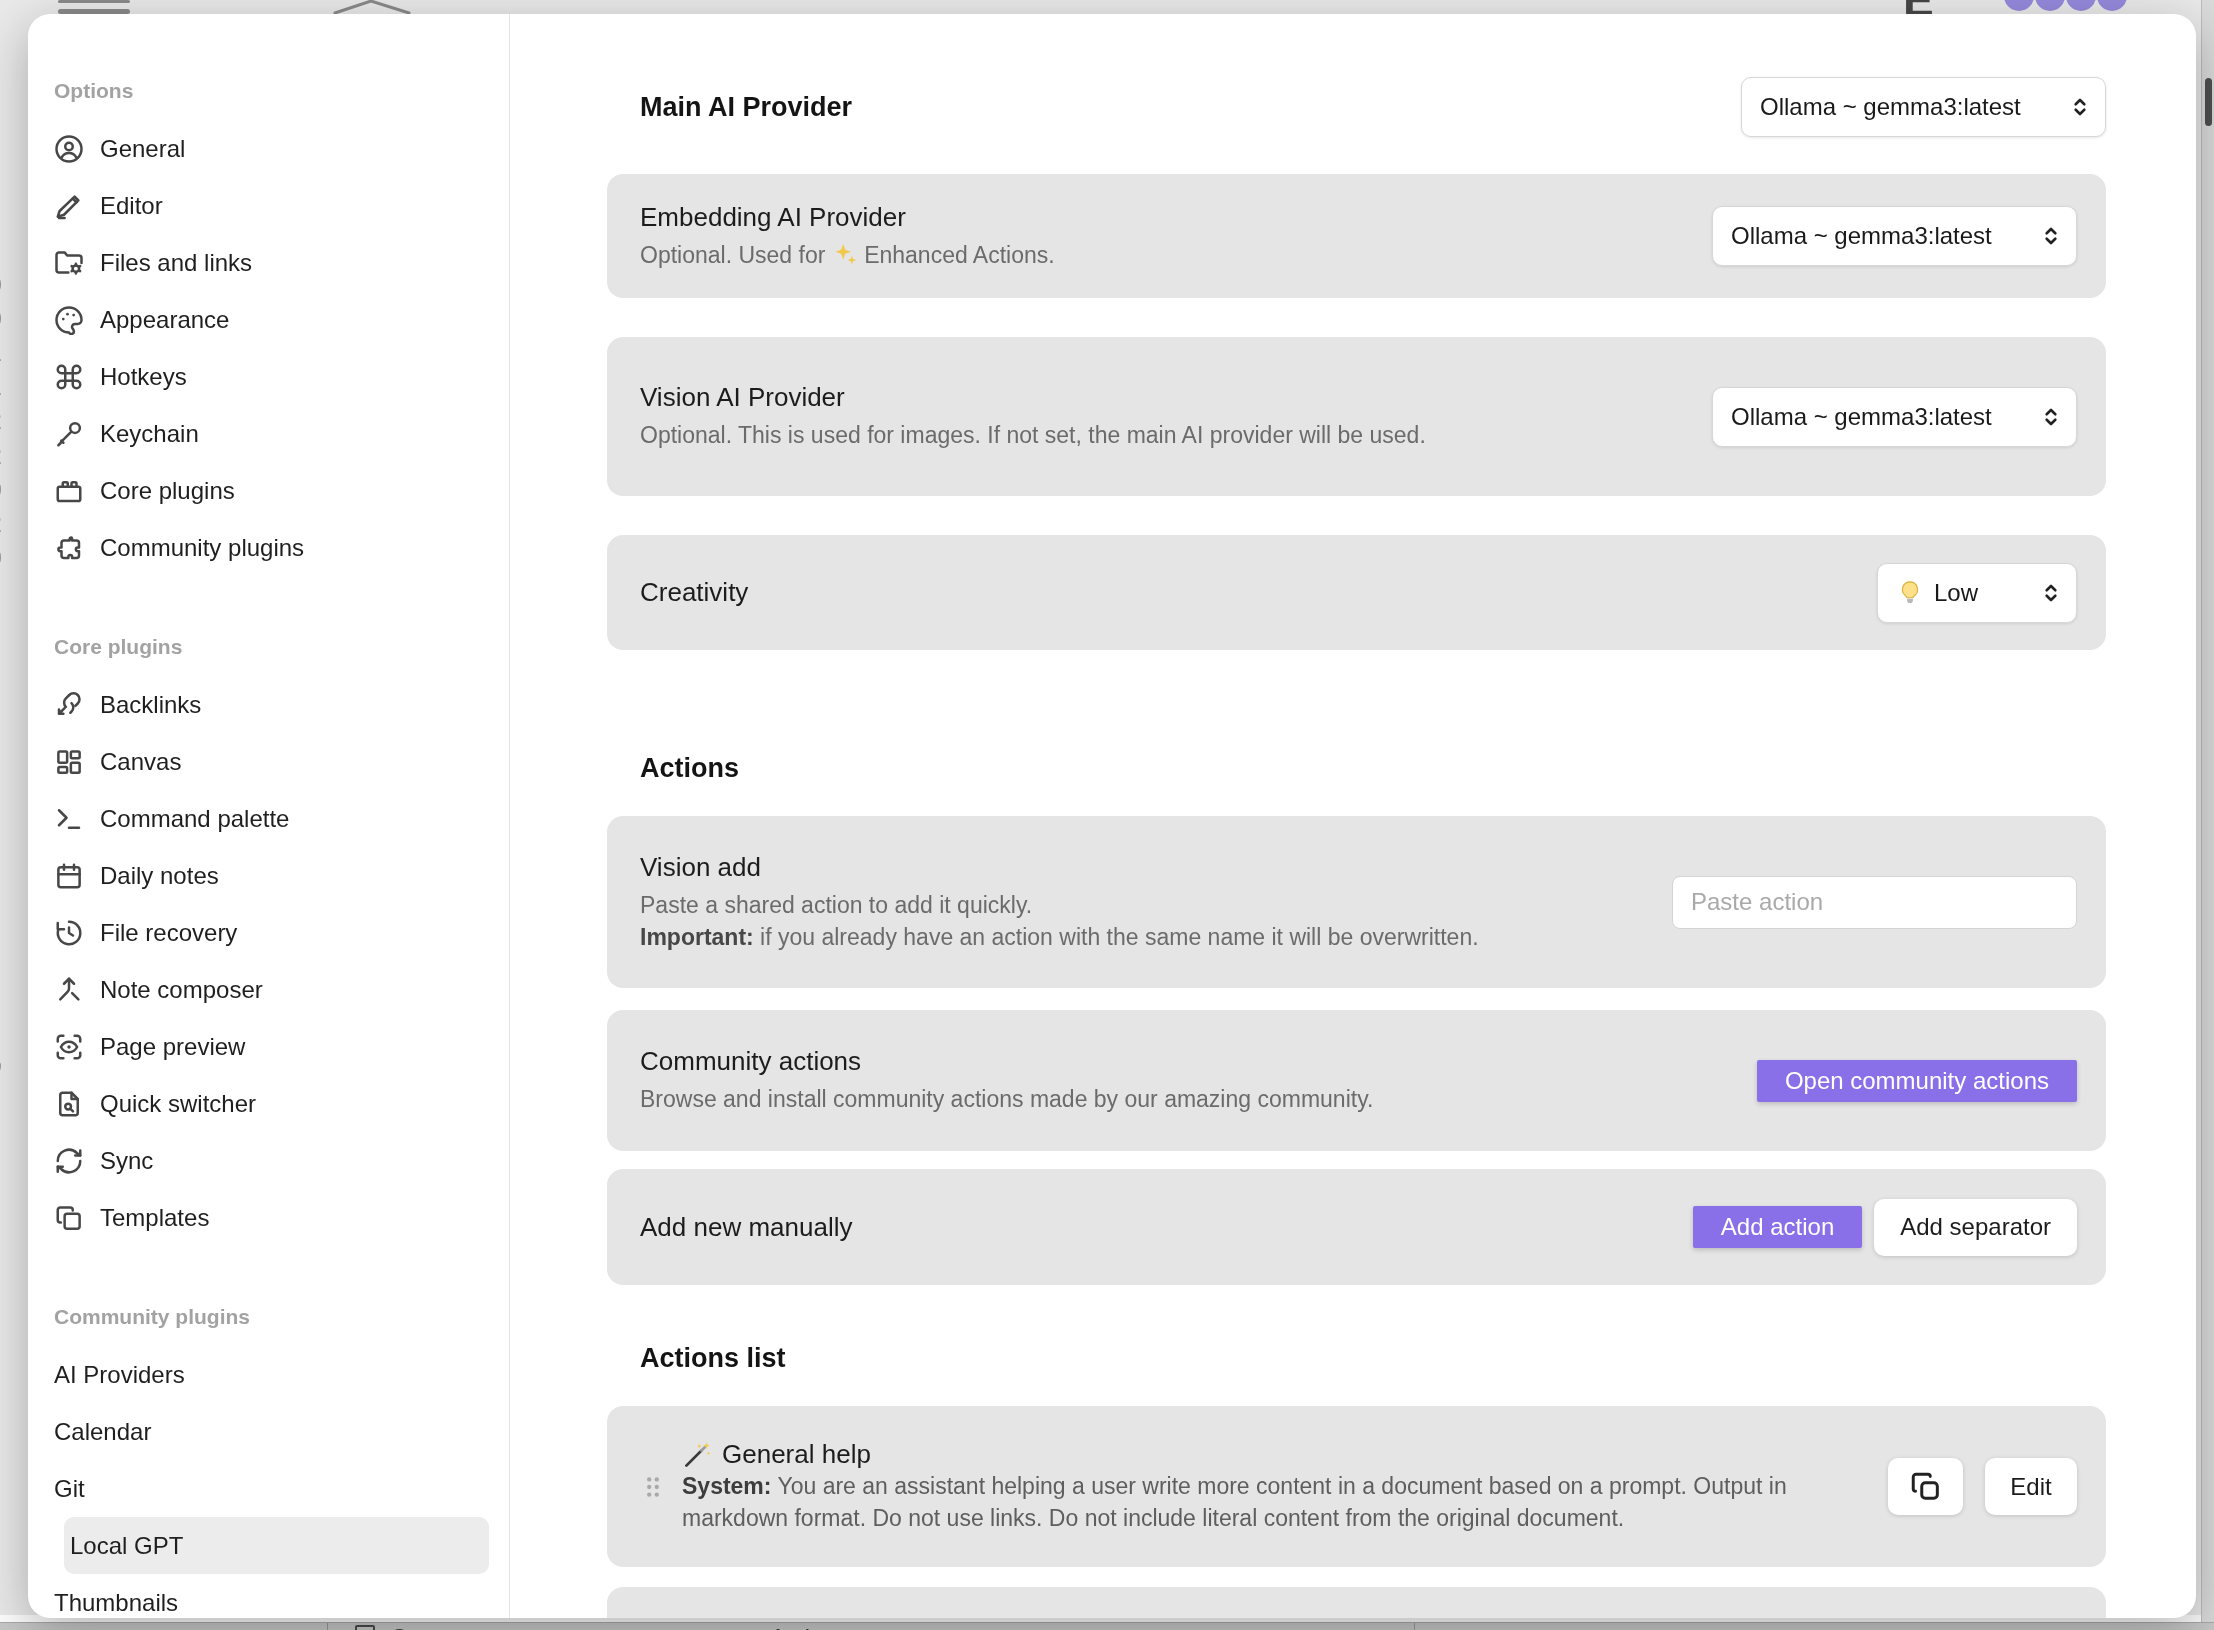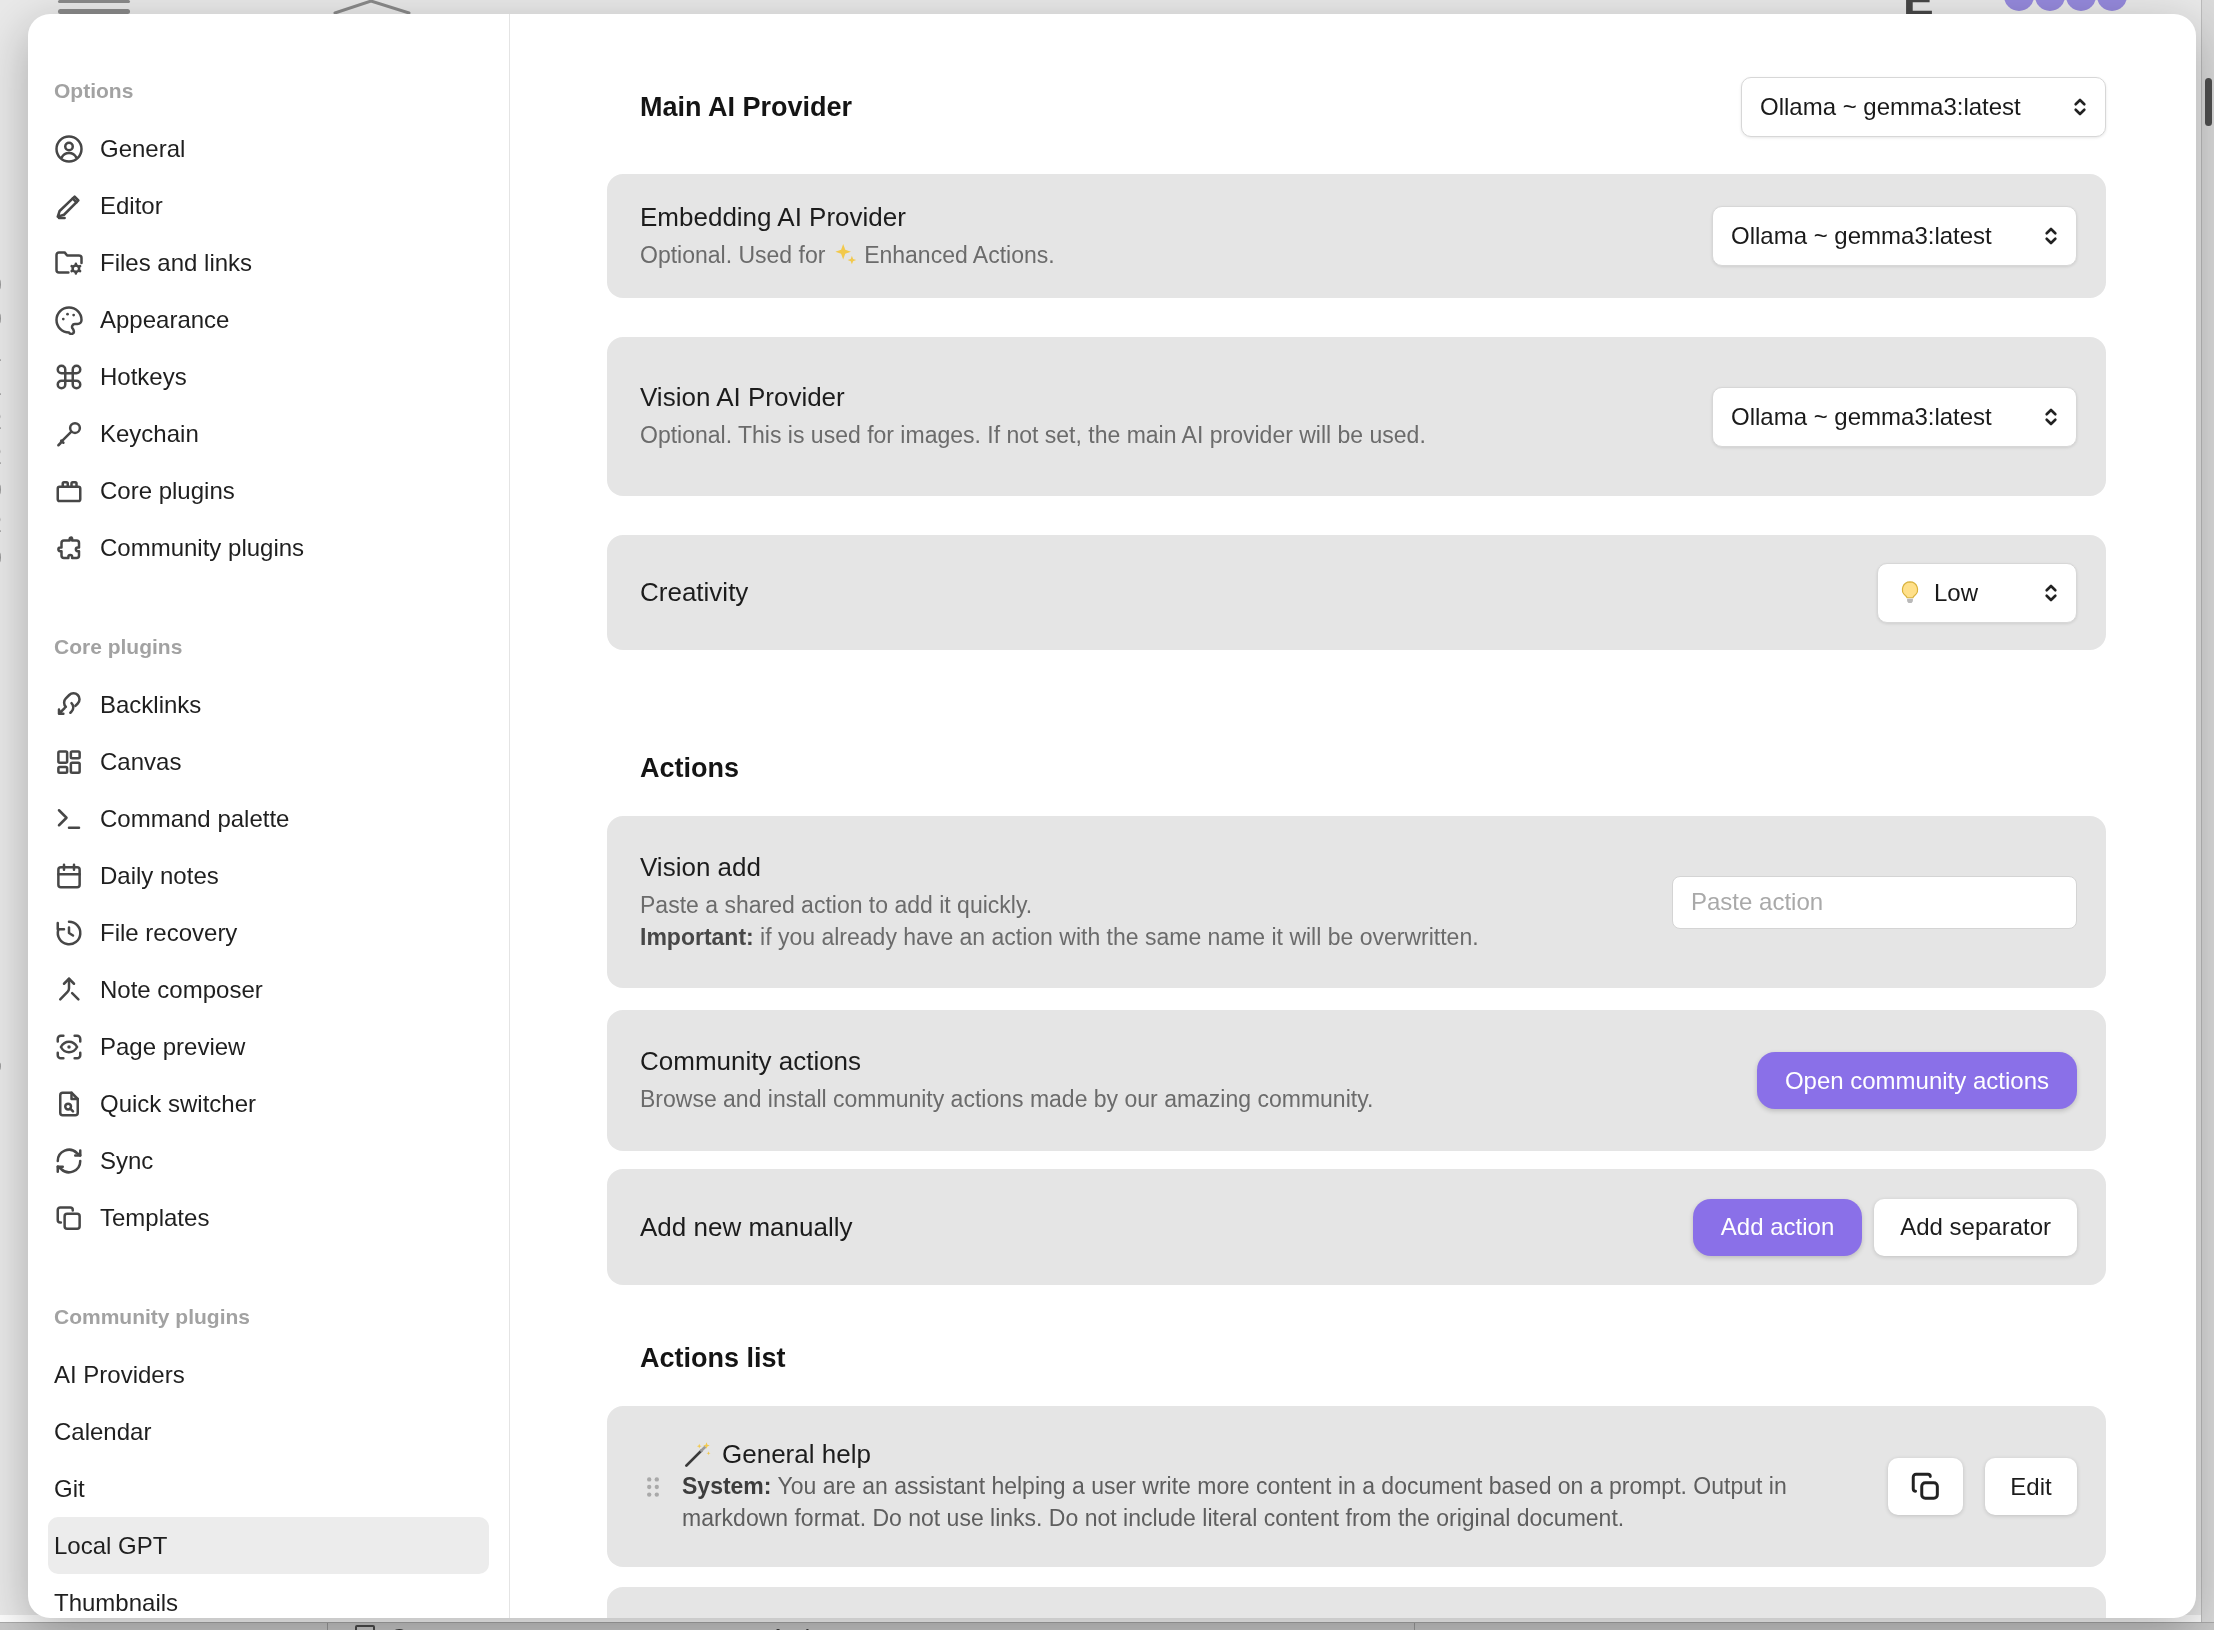--- a/index.html
+++ b/index.html
@@ -24,21 +24,21 @@
   .modal{position:absolute;left:28px;top:14px;width:2168px;height:1604px;background:#ffffff;
     border-radius:22px;box-shadow:0 14px 50px rgba(0,0,0,.28);display:flex;overflow:hidden;z-index:5;}
 
   
   .sidebar{flex:0 0 482px;width:482px;border-right:1px solid #e4e4e4;padding:62px 20px 0 20px;
     box-sizing:border-box;overflow:hidden;}
   .side-header{font-size:21px;font-weight:bold;color:#a2a2a2;margin:0 0 14px 6px;height:30px;line-height:30px;}
   .side-header.gap{margin-top:56px;}
   .side-item{display:flex;align-items:center;height:57px;border-radius:10px;padding-left:6px;
     color:#1f1f1f;font-size:24px;cursor:default;}
-  .side-item.active{background:#ececec;}
+  .side-item.active{background:#ececec;margin-left:16px;}
   .side-item .ic{width:30px;height:30px;margin-right:16px;color:#474747;flex:0 0 30px;display:flex;align-items:center;}
   .side-item .ic svg{width:30px;height:30px;}
 
   
   .content{flex:1;padding:63px 90px 0 97px;box-sizing:border-box;overflow:hidden;}
   .h-main{font-size:27px;font-weight:bold;color:#141414;}
   .row1{display:flex;justify-content:space-between;align-items:center;height:60px;}
   .row1 .h-main{margin-left:33px;}
   .sec-head{margin-left:33px;height:36px;line-height:36px;}
   .card{background:#e5e5e5;border-radius:16px;padding:0 29px 0 33px;display:flex;
@@ -57,21 +57,21 @@
   .select .chev svg{width:26px;height:26px;}
   .prov-select{width:365px;}
   .creativity-select{width:200px;}
   .sel-left{display:flex;align-items:center;gap:10px;}
 
   .tinput{width:405px;height:53px;background:#fff;border:1px solid #d4d4d4;border-radius:8px;
     font-size:24px;padding:0 18px;color:#333;box-sizing:border-box;font-family:"Liberation Sans",sans-serif;}
   .tinput::placeholder{color:#a9a9a9;}
 
   button{cursor:pointer;font-family:"Liberation Sans",sans-serif;}
-  .btn-purple{background:var(--accent,#8a70e8);color:#fff;border:none;border-radius:18px;height:57px;
+  .btn-purple{background:var(--accent,#8a70e8);color:#fff;border:none;border-radius:2px;height:42px;
     font-size:24px;padding:0 28px;box-shadow:0 2px 5px rgba(0,0,0,.18);}
   .btn-white{background:#fff;color:#1c1c1c;border:none;border-radius:10px;height:57px;
     font-size:24px;padding:0 26px;box-shadow:0 1px 4px rgba(0,0,0,.16);}
   .icon-btn{width:75px;height:57px;background:#fff;border:none;border-radius:10px;
     box-shadow:0 1px 4px rgba(0,0,0,.16);display:flex;align-items:center;justify-content:center;}
   .icon-btn svg{width:34px;height:34px;color:#222;}
 
   .action-item{align-items:center;}
   .ai-left{display:flex;align-items:center;}
   .grip{width:26px;height:40px;margin-right:16px;display:flex;align-items:center;}

